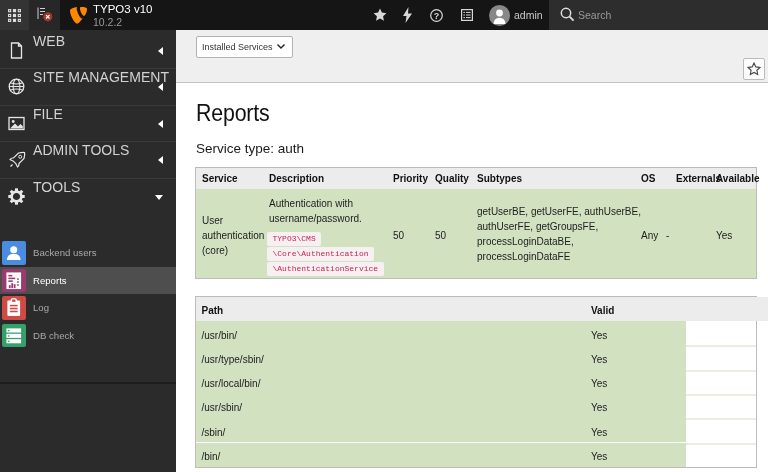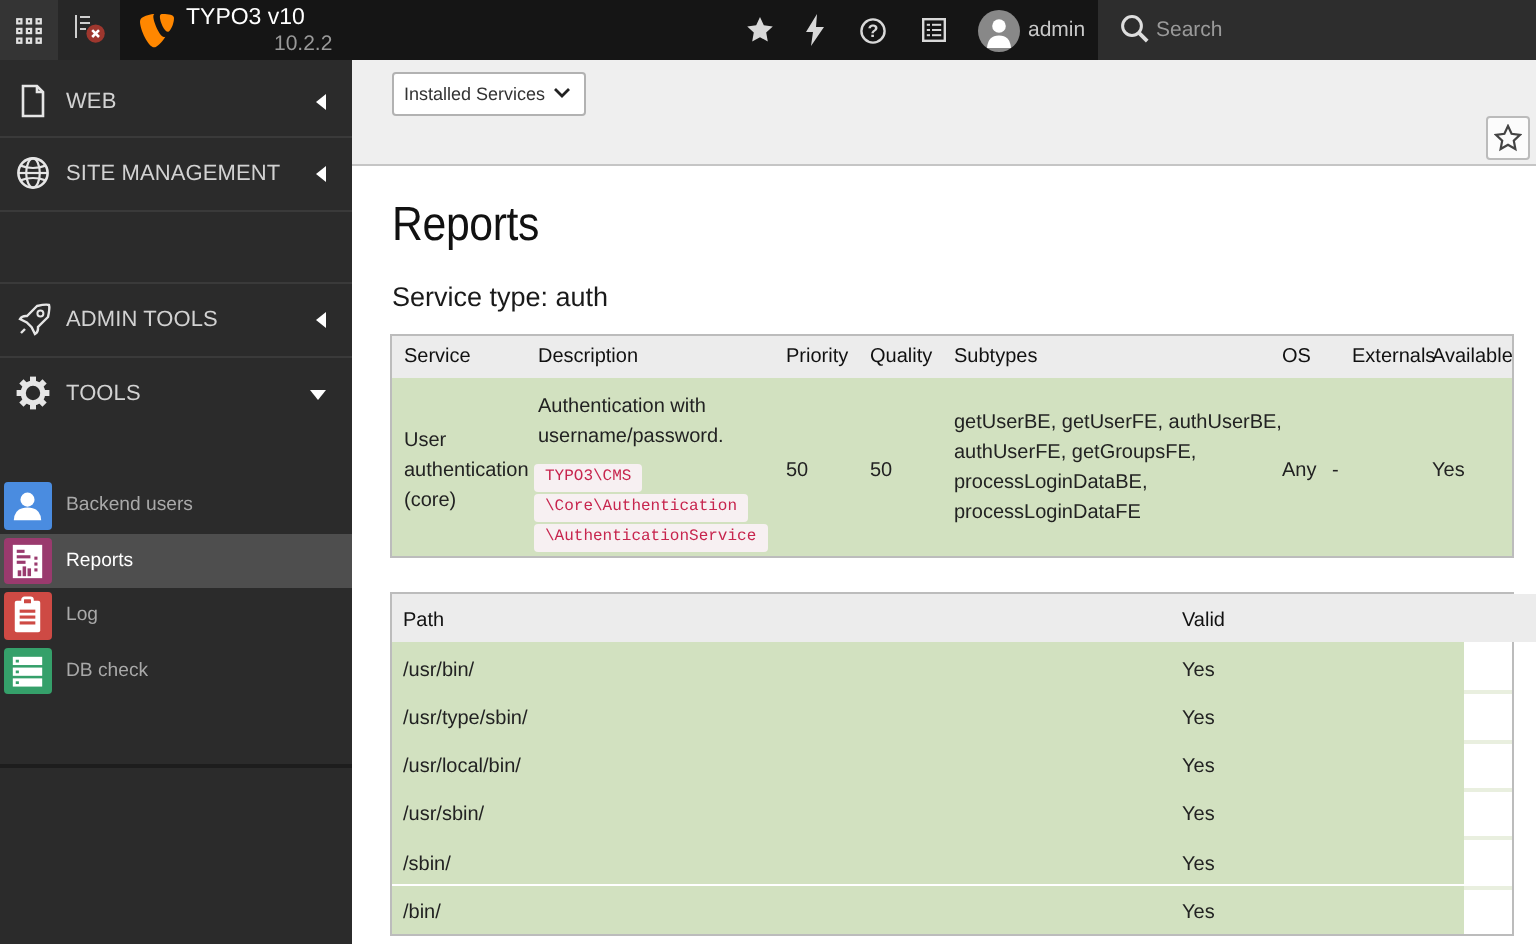--- a/index.html
+++ b/index.html
@@ -4,29 +4,29 @@
 <style>
   html,body{margin:0;padding:0;}
   body{width:768px;height:472px;overflow:hidden;position:relative;
        font-family:"Liberation Sans",sans-serif;background:#fff;}
   .abs{position:absolute;}
   
   #topbar{left:0;top:0;width:768px;height:30px;background:#151515;}
   #btn1{left:0;top:0;width:29px;height:30px;background:#343434;}
   #btn2{left:29px;top:0;width:31px;height:30px;background:#272727;}
   #brandtxt{left:93px;top:3px;color:#fff;font-size:11.5px;line-height:13px;}
-  #brandver{color:#999;font-size:10.5px;margin-left:44px;}
+  #brandver{color:#999;font-size:10.5px;}
   #admintxt{left:514px;top:9px;color:#c9c9c9;font-size:10.5px;}
   #search{left:549px;top:0;width:219px;height:30px;background:#2d2d2d;}
   #searchtxt{left:29px;top:9px;color:#9a9a9a;font-size:10.5px;}
   
   #sidebar{left:0;top:30px;width:176px;height:442px;background:#2b2b2b;}
   .cat{left:0;width:176px;height:36.5px;}
   .cat .ic{position:absolute;left:8px;top:10px;}
-  .cat .lbl{position:absolute;left:33px;top:13px;font-size:11px;
+  .cat .lbl{position:absolute;left:33px;top:1px;font-size:14px;
             letter-spacing:0.05px;color:#d2d2d2;}
   .cat .arr{position:absolute;right:13px;top:15px;}
   .catline{left:0;width:176px;height:1px;background:#3a3a3a;}
   .sub{left:0;width:176px;height:27.5px;}
   .sub .sic{position:absolute;left:2px;top:2px;width:23.5px;height:23.5px;
             border-radius:2px;}
   .sub .lbl{position:absolute;left:33px;top:8px;font-size:9.6px;color:#a9a9a9;}
   .sub.active{background:#4e4e4e;}
   .sub.active .lbl{color:#fff;}
   #sideline{left:0;top:352px;width:176px;height:2px;background:#1d1d1d;}
@@ -39,31 +39,31 @@
   #starbtn{left:567px;top:28px;width:20px;height:19.5px;background:#fcfcfc;
            border:1px solid #bbb;border-radius:2px;}
   
   h1{position:absolute;left:196px;top:99px;margin:0;font-size:24px;
      font-weight:normal;letter-spacing:-0.2px;color:#111;transform:scaleX(0.89);transform-origin:0 0;}
   #svctype{left:196px;top:141px;font-size:13.5px;color:#1a1a1a;}
   
   #t1{left:195px;top:167px;width:560px;height:110px;border:1px solid #bcbcbc;
       font-size:10px;color:#222;}
   #t1h{left:0;top:0;width:560px;height:21px;background:#ececec;}
-  .th{position:absolute;top:5px;font-weight:normal;color:#111;}
+  .th{position:absolute;top:5px;font-weight:bold;color:#111;}
   #t1r{left:0;top:21px;width:560px;height:89px;background:#d2e1c0;}
   .td{position:absolute;line-height:15px;}
   .code{display:block;float:left;clear:left;margin-top:1.5px;margin-left:-2px;
         font-family:"Liberation Mono",monospace;font-size:8px;line-height:10.5px;
         color:#c7254e;background:#f7f0f2;padding:1.5px 5.5px;border-radius:2px;}
   
   #t2{left:195px;top:296px;width:560px;height:169.8px;border:1px solid #bcbcbc;
       font-size:10px;color:#222;}
   #t2h{left:0;top:0;width:586px;height:24px;background:#ececec;}
-  .row2{left:0;width:490px;height:24.3px;background:#d2e1c0;padding-left:46px;}
+  .row2{left:0;width:490px;height:24.3px;background:#d2e1c0;}
   .row2 .c1{position:absolute;left:5.5px;top:8.5px;}
   .row2 .c2{position:absolute;left:395px;top:8.5px;}
   .rsep{left:0;width:560px;height:2px;background:#e9efdf;}
 </style>
 </head>
 <body>
 
 <div id="topbar" class="abs">
   <div id="btn1" class="abs">
     <svg class="abs" style="left:8px;top:8.5px" width="13" height="13" viewBox="0 0 13 13">
@@ -156,20 +156,31 @@
       <line x1="1.2" y1="8.5" x2="15.8" y2="8.5" stroke="#e6e6e6" stroke-width="1.1"></line>
       <path d="M2.2 4.8 Q8.5 7.2 14.8 4.8" fill="none" stroke="#e6e6e6" stroke-width="1.1"></path>
       <path d="M2.2 12.2 Q8.5 9.8 14.8 12.2" fill="none" stroke="#e6e6e6" stroke-width="1.1"></path>
     </svg>
     <span class="lbl">SITE MANAGEMENT</span>
     <svg class="arr" width="5" height="8" viewBox="0 0 5 8">
         <path d="M5 0 L0 4 L5 8 Z" fill="#fff"></path>
       </svg>
   </div>
   <div class="catline abs" style="top:74.5px"></div>
+  <div class="cat abs" style="top:74.5px">
+    <svg class="ic" width="17" height="17" viewBox="0 0 17 17">
+      <rect x="1" y="2.5" width="15" height="12" fill="none" stroke="#e6e6e6" stroke-width="1.3"></rect>
+      <circle cx="5.2" cy="6.5" r="1.4" fill="#e6e6e6"></circle>
+      <path d="M2.5 13 L7 8.5 L10 11.5 L12.5 9 L14.8 11.3 V13.5 H2.5 Z" fill="#e6e6e6"></path>
+    </svg>
+    <span class="lbl">FILE</span>
+    <svg class="arr" width="5" height="8" viewBox="0 0 5 8">
+        <path d="M5 0 L0 4 L5 8 Z" fill="#fff"></path>
+      </svg>
+  </div>
   <div class="catline abs" style="top:111px"></div>
   <div class="cat abs" style="top:111px">
     <svg class="ic" width="18" height="18" viewBox="0 0 18 18">
       <path d="M10.5 2 Q15 1 16.5 1.5 Q17 3 16 7.5 L11 12.5 Q11.2 15 9.5 16 L7.8 12.6 5.4 10.2 2 8.5 Q3 6.8 5.5 7 Z" fill="none" stroke="#e6e6e6" stroke-width="1.2"></path>
       <circle cx="12.2" cy="5.8" r="1.5" fill="none" stroke="#e6e6e6" stroke-width="1"></circle>
       <path d="M4.5 13.5 Q3 15 2.5 15.5" stroke="#e6e6e6" stroke-width="1.2" fill="none"></path>
     </svg>
     <span class="lbl">ADMIN TOOLS</span>
     <svg class="arr" width="5" height="8" viewBox="0 0 5 8">
         <path d="M5 0 L0 4 L5 8 Z" fill="#fff"></path>

